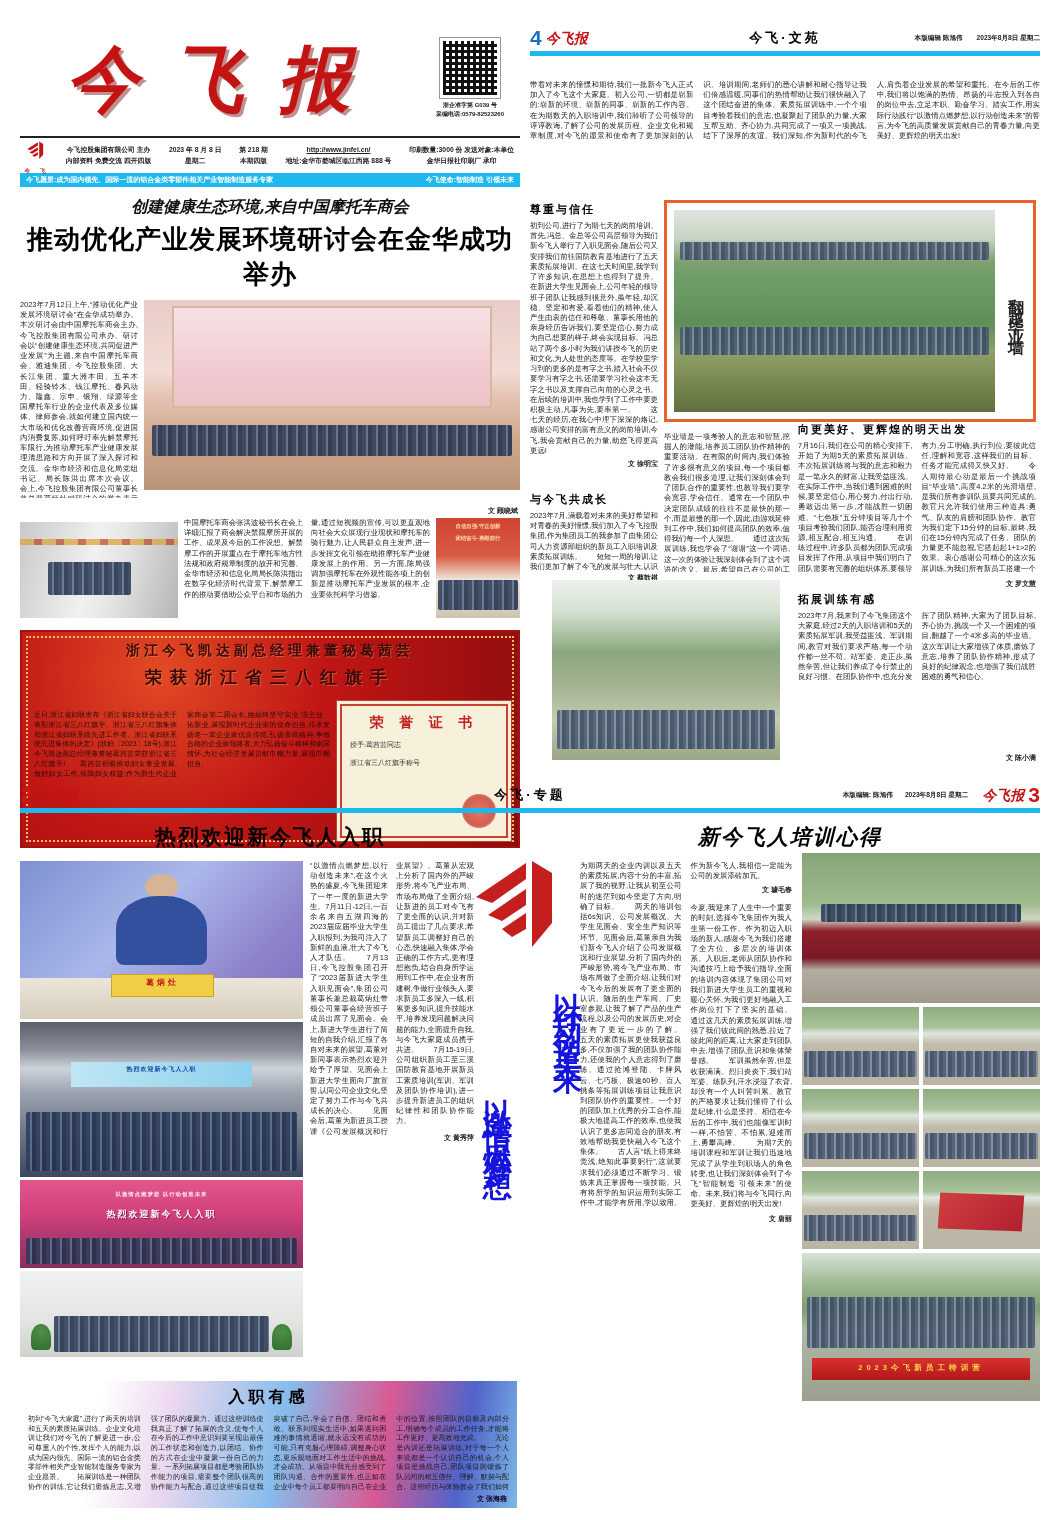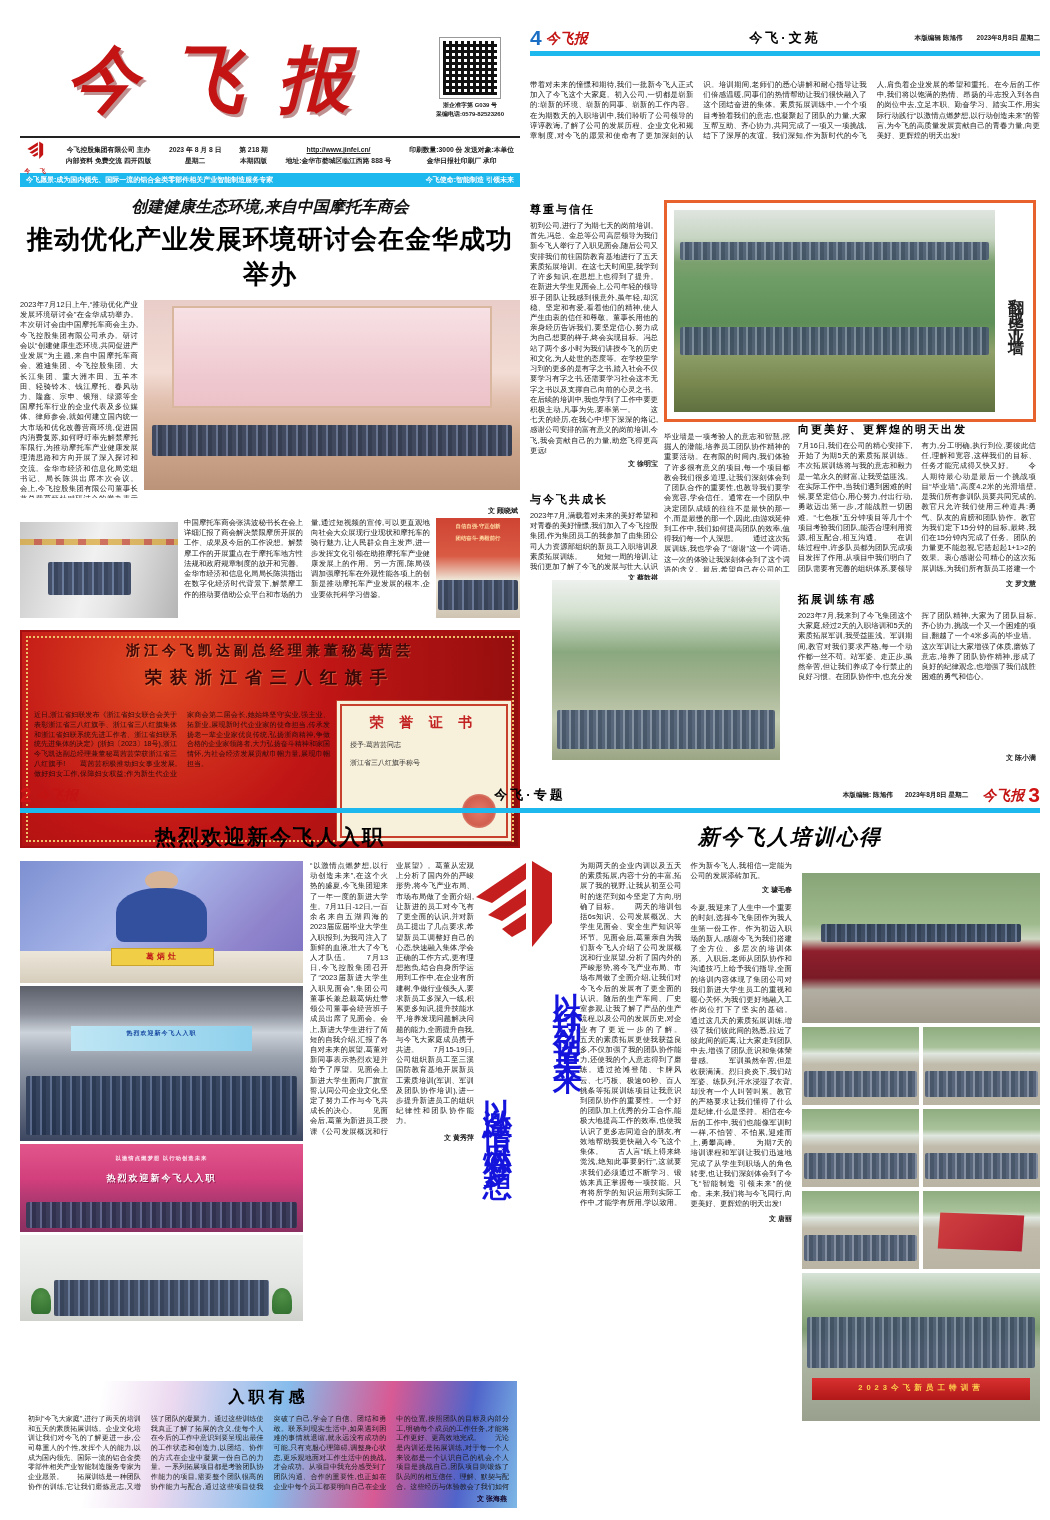--- a/index.html
+++ b/index.html
@@ -75,21 +75,21 @@
   .a3 .bodytext{column-count:2;column-gap:9px;height:138px;}
   .a4{position:absolute;left:268px;top:392px;width:238px;}
   .a4 .bodytext{column-count:2;column-gap:9px;height:142px;}
   
   #page23{left:20px;top:782px;width:1020px;height:730px;}
   .p23body{position:relative;height:695px;}
   .p2title{position:absolute;left:30px;top:10px;width:440px;}
   .p3title{position:absolute;left:560px;top:10px;width:420px;font-style:italic;}
   .p2photos{position:absolute;left:0;top:48px;width:283px;}
   .p2photos .photo{margin-bottom:3px;}
-  .ph-speaker{height:122px;background:linear-gradient(135deg,#7e90d2 0%,#aab8ea 42%,#8f84cc 75%,#7a6fc0 100%);padding-left:9px;}
+  .ph-speaker{height:158px;background:linear-gradient(135deg,#7e90d2 0%,#aab8ea 42%,#8f84cc 75%,#7a6fc0 100%);padding-left:9px;}
   .fig-body{position:absolute;left:34%;top:22%;width:32%;height:44%;background:#33509e;border-radius:46% 46% 8px 8px;}
   .fig-head{position:absolute;left:44%;top:8%;width:12%;height:16%;background:#d8b496;border-radius:50%;}
   .desk{position:absolute;left:0;bottom:0;width:100%;height:26%;background:linear-gradient(180deg,#ece6da,#d6cdbc);}
   .nameplate{position:absolute;left:32%;bottom:14%;width:36%;height:13%;background:#f0cf46;border:1px solid #caa52c;color:#c01818;font-size:8px;font-weight:900;text-align:center;line-height:1.9;letter-spacing:3px;}
   .ph-hall{height:155px;background:linear-gradient(180deg,#5a5f6a 0%,#8a8f9a 18%,#cdd3da 30%,#9aa2ae 46%,#3c4660 100%);}
   .hall-screen{position:absolute;left:18%;top:26%;width:64%;height:16%;background:linear-gradient(90deg,#bfe6f4,#8fd0ec);color:#1446a0;font-size:6px;font-weight:bold;text-align:center;line-height:2.6;letter-spacing:1px;white-space:nowrap;overflow:hidden;}
   .ph-stage{height:88px;background:linear-gradient(180deg,#e2568c 0%,#d23f7c 40%,#b73a74 58%,#8a3060 100%);}
   .stage-line1{position:absolute;left:0;top:12%;width:100%;text-align:center;color:#ffe9f2;font-size:5.4px;font-weight:bold;letter-spacing:1px;}
   .stage-line2{position:absolute;left:0;top:32%;width:100%;text-align:center;color:#ffffff;font-size:9px;font-weight:900;letter-spacing:2px;text-shadow:1px 1px 0 #8a1c4c;}
   .ph-group2{height:86px;background:linear-gradient(180deg,#f0f2f0 0%,#e3e6e2 55%,#cfd2cc 100%);}
@@ -101,21 +101,21 @@
   .onboard-body{margin:6px 8px 0 8px;column-count:4;column-gap:10px;height:86px;font-size:7px;}
   .onboard .byline{position:absolute;right:10px;bottom:4px;color:#102;}
   
   .gutter-logo{position:absolute;left:452px;top:46px;width:100px;height:100px;}
   .slogan{position:absolute;writing-mode:vertical-rl;color:#1414dd;font-weight:900;font-size:29px;letter-spacing:12px;font-family:"Liberation Sans",sans-serif;}
   .slogan1{left:458px;top:262px;}
   .slogan2{left:528px;top:156px;}
   
   .p3body{position:absolute;left:560px;top:48px;width:212px;height:604px;column-count:2;column-gap:9px;}
   .p3body .byline{margin:4px 0 8px 0;}
-  .p3photos{position:absolute;left:782px;top:40px;width:238px;margin-top:20px;}
+  .p3photos{position:absolute;left:782px;top:40px;width:238px;}
   .ph-table{height:150px;background:linear-gradient(180deg,#87a478 0%,#9fbb8d 34%,#cfd8c4 44%,#8e1f2c 52%,#7a1a26 70%,#b3aea2 78%,#a09a8c 100%);margin-bottom:4px;}
   .gridrow{display:flex;gap:4px;margin-bottom:4px;}
   .ph-small{flex:1;height:78px;background:linear-gradient(180deg,#8fac80 0%,#a9c29a 26%,#dfe7df 34%,#c0bbAB 48%,#b9b4a4 100%);}
   .redflag{position:absolute;left:14%;right:14%;top:30%;height:46%;background:linear-gradient(135deg,#d04040,#b22030);transform:skew(-4deg,2deg);}
   .ph-banner{height:148px;background:linear-gradient(180deg,#d7e3d8 0%,#9ab58d 22%,#7f9d72 38%,#b0b8a6 52%,#9aa08e 100%);}
   .banner-strip{position:absolute;left:4%;right:4%;bottom:14%;height:15%;background:linear-gradient(180deg,#d83030,#b21818);color:#ffd34d;font-size:7.6px;font-weight:900;text-align:center;letter-spacing:4px;line-height:2.7;white-space:nowrap;overflow:hidden;}
 </style>
 </head>
 <body>
 

